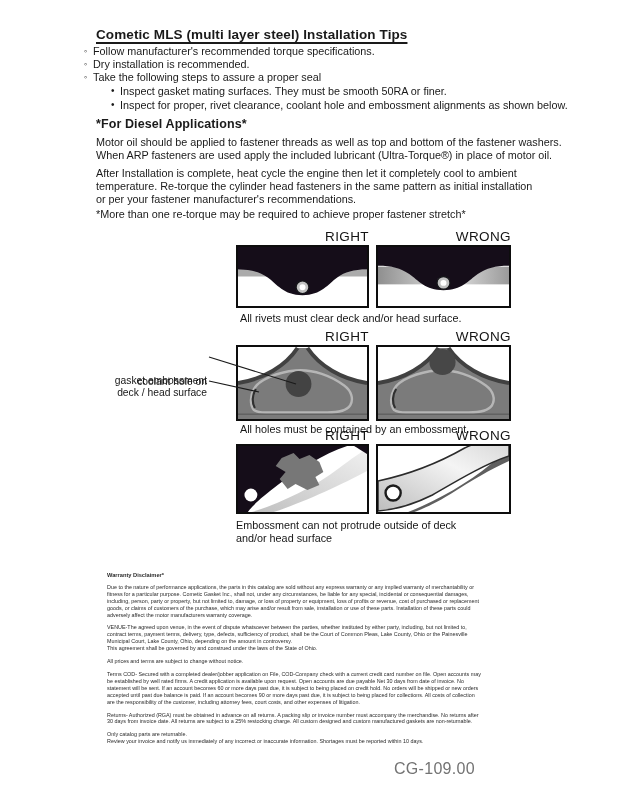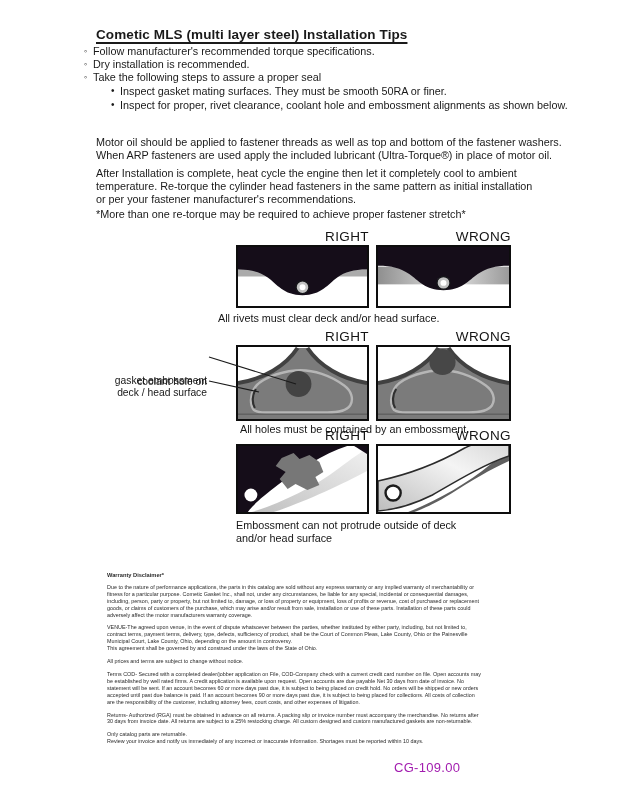--- a/index.html
+++ b/index.html
@@ -22,38 +22,39 @@
   .para{left:96px;font-size:10.8px;line-height:13.2px;white-space:pre-line;}
   .p1{top:136px;} .p2{top:167px;} .p3{top:208px;}
   .figlabel{font-size:13.5px;letter-spacing:.4px;text-align:right;color:#141414;}
   .figbox{border:2px solid #0d0d0d;background:#fff;box-sizing:border-box;}
   .figbox svg{display:block;width:100%;height:100%;}
   .caption{font-size:10.8px;line-height:12.5px;white-space:pre-line;color:#161616;}
   .sidelabel{font-size:10.3px;line-height:11.2px;text-align:right;white-space:pre-line;color:#161616;}
   .legal{left:107px;top:572px;width:452px;font-size:5.4px;line-height:6.9px;color:#2b2b2b;}
   .legal .lh{font-weight:bold;font-size:5.7px;margin-bottom:5px;}
   .legal p{margin:0 0 6px 0;white-space:pre-line;}
-  .pagecode{left:394px;top:760px;font-size:13px;letter-spacing:.3px;color:#a21caf;}
+  .pagecode{left:394px;top:760px;font-size:16px;letter-spacing:.3px;color:#737373;}
   .overlay{left:0;top:0;pointer-events:none;}
 </style>
 </head>
 <body>
 
 <div class="page">
 
   <div class="abs title">Cometic MLS (multi layer steel) Installation Tips</div>
 
   <div class="abs tips">
     <div class="tip"><span class="mk">◦</span><span>Follow manufacturer's recommended torque specifications.</span></div>
     <div class="tip"><span class="mk">◦</span><span>Dry installation is recommended.</span></div>
     <div class="tip"><span class="mk">◦</span><span>Take the following steps to assure a proper seal</span></div>
     <div class="tip sub"><span class="mk">•</span><span>Inspect gasket mating surfaces.  They must be smooth 50RA or finer.</span></div>
     <div class="tip sub"><span class="mk">•</span><span>Inspect for proper, rivet clearance, coolant hole and embossment alignments as shown below.</span></div>
   </div>
 
+  <div class="abs h2">*For Diesel Applications*</div>
   <div class="abs para p2">After Installation is complete, heat cycle the engine then let it completely cool to ambient
 temperature. Re-torque the cylinder head fasteners in the same pattern as initial installation
 or per your fastener manufacturer's recommendations.</div>
   <div class="abs para p1">Motor oil should be applied to fastener threads as well as top and bottom of the fastener washers.
 When ARP fasteners are used apply the included lubricant (Ultra-Torque®) in place of motor oil.</div>
   <div class="abs para p3">*More than one re-torque may be required to achieve proper fastener stretch*</div>
 
   <div class="abs figlabel" style="left:236px;top:229px;width:133px;">RIGHT</div>
   <div class="abs figlabel" style="left:376px;top:229px;width:135px;">WRONG</div>
 
@@ -73,21 +74,21 @@
             <stop offset="0.55" stop-color="#e3e3e3"></stop>
             <stop offset="1" stop-color="#9a9a9a"></stop>
         </linearGradient>
       </defs>
       <rect x="0" y="20" width="130" height="18" fill="url(#g1)"></rect>
       <path d="M0 0 H130 V19 C116 19 108 21.5 99 27.5 C90 34 83 44 65 44 C47 44 40 34 31 27.5 C22 21.5 14 19 0 19 Z" fill="#150d19"></path>
       <circle cx="65" cy="36.5" r="6.5" fill="#c2c2c2" stroke="#16161a" stroke-width="1.4"></circle>
       <circle cx="65" cy="36.5" r="3" fill="#ffffff"></circle>
     </svg>
   </div>
-  <div class="abs caption" style="left:218px;top:312px;">All rivets must clear deck and/or head surface.</div>
+  <div class="abs caption" style="left:240px;top:312px;">All rivets must clear deck and/or head surface.</div>
 
   <div class="abs figlabel" style="left:236px;top:329px;width:133px;">RIGHT</div>
   <div class="abs figlabel" style="left:376px;top:329px;width:135px;">WRONG</div>
 
   <div class="abs sidelabel" style="left:108px;top:344px;width:99px;margin-top:32px;">coolant hole on
 deck / head surface</div>
   <div class="abs sidelabel" style="left:108px;top:375px;width:99px;text-align:right;">gasket embossment</div>
 
   <div class="abs figbox" style="left:236px;top:345px;width:133px;height:76px;">
     <svg viewBox="0 0 130 72" preserveAspectRatio="none">

